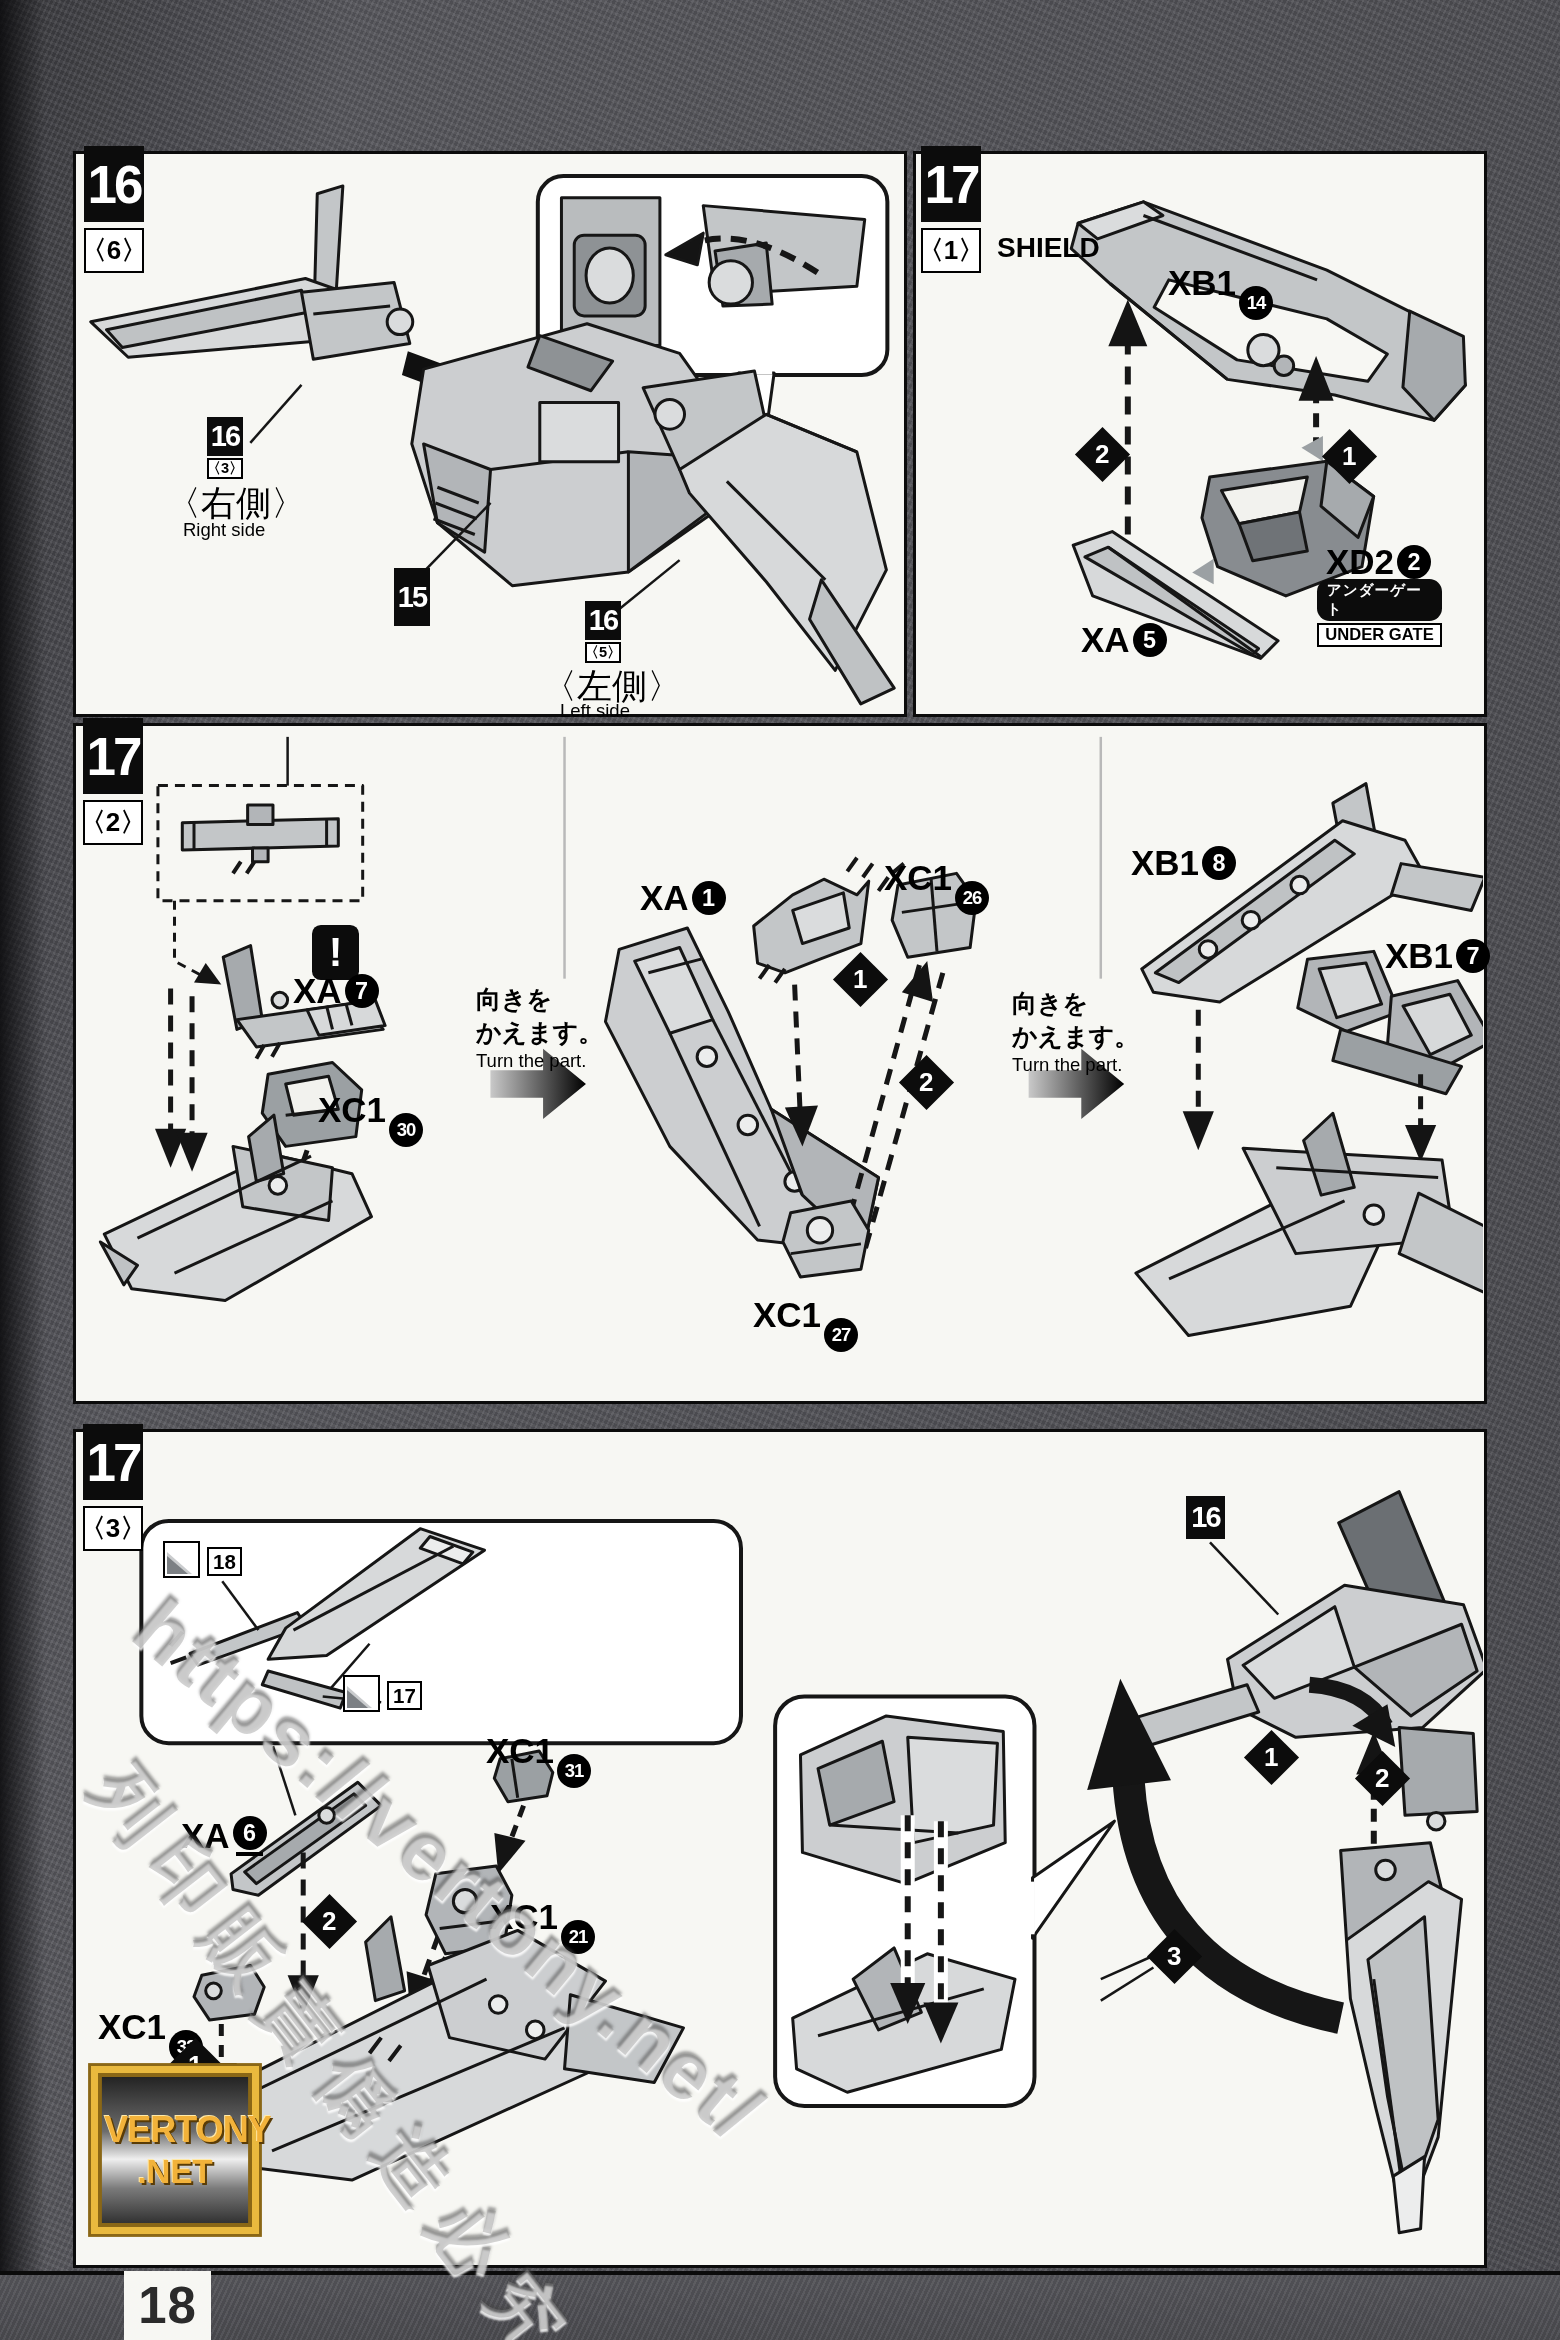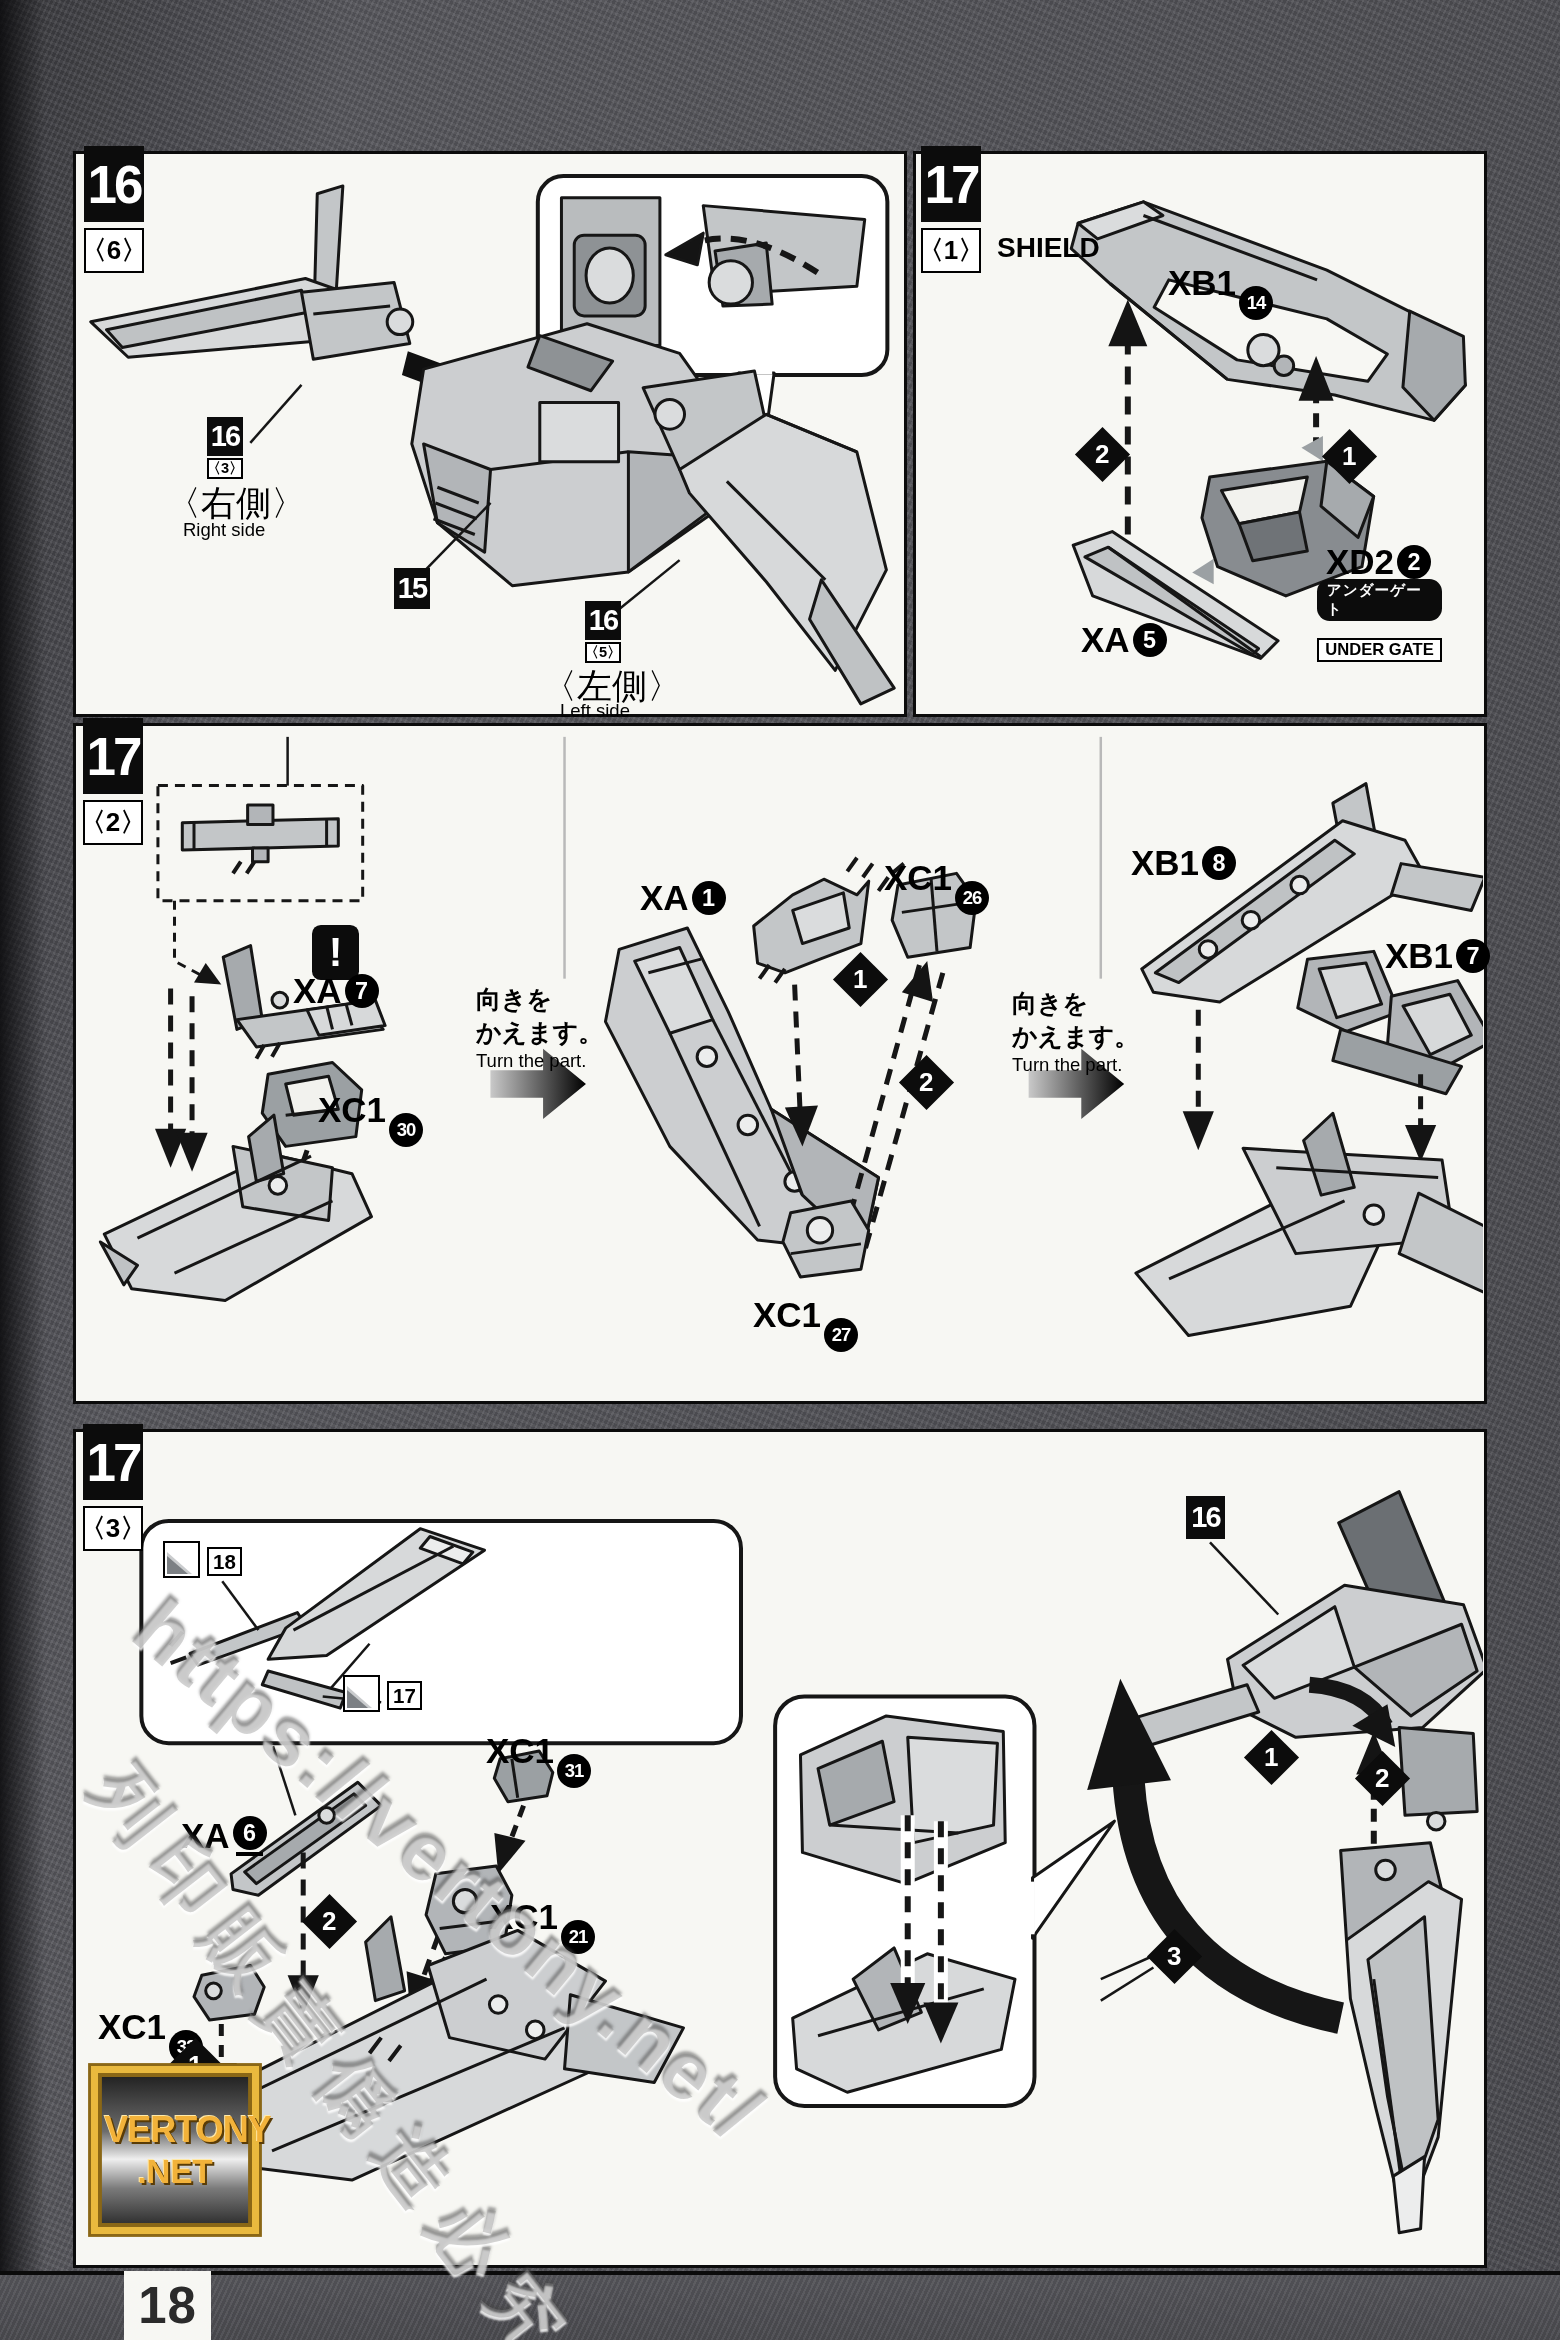--- a/index.html
+++ b/index.html
@@ -22,21 +22,21 @@
   .circ{display:inline-flex;align-items:center;justify-content:center;background:#000;color:#fff;border-radius:50%;width:34px;height:34px;font-size:23.4px;font-weight:700;margin-left:2.9px;flex:none;}
   .circ.two{font-size:18.5px;letter-spacing:-1px;margin-top:40px;}
   .circwrap-u{display:inline-flex;flex-direction:column;align-items:center;margin-left:2.9px;}
   .circwrap-u .circ{margin-left:0;}
   .circwrap-u::after{content:"";width:27px;height:3.9px;background:#000;margin-top:2px;}
   .diamond{position:absolute;width:39px;height:39px;background:#0c0c0c;display:flex;align-items:center;justify-content:center;transform:rotate(45deg);z-index:30;}
   .diamond>span{transform:rotate(-45deg);color:#fff;font-weight:700;font-size:26px;}
   .title-jp{position:absolute;font-weight:700;font-size:36px;color:#000;white-space:nowrap;z-index:30;}
   .title-en{position:absolute;font-weight:700;font-size:28px;color:#000;white-space:nowrap;z-index:30;}
   .warn{position:absolute;background:#0c0c0c;border-radius:8.8px;color:#fff;font-weight:800;display:flex;align-items:center;justify-content:center;font-size:41px;z-index:30;}
-  .badge{position:absolute;z-index:30;display:flex;flex-direction:column;align-items:stretch;gap:17px;}
+  .badge{position:absolute;z-index:30;display:flex;flex-direction:column;align-items:stretch;gap:2px;}
   .badge-pill{background:#0c0c0c;color:#fff;border-radius:12.7px;font-weight:700;font-size:14.6px;display:flex;align-items:center;justify-content:center;padding:2px 9.8px;letter-spacing:1px;}
   .badge-box{background:#fff;border:2px solid #000;color:#000;font-weight:700;font-size:16.6px;display:flex;align-items:center;justify-content:center;padding:0 5.9px;}
   .turn{position:absolute;z-index:30;}
   .turn-jp{font-weight:700;font-size:25px;line-height:1.3;color:#000;white-space:pre-line;}
   .turn-en{font-weight:400;font-size:18.5px;color:#000;margin-top:2px;}
   .sticker{position:absolute;width:37px;height:37px;background:#fff;border:2.9px solid #000;box-sizing:border-box;z-index:30;}
   .sticker::after{content:"";position:absolute;left:2px;bottom:2px;border-left:21.5px solid #7c8084;border-top:18.5px solid transparent;}
   .sticker::before{content:"";position:absolute;left:2px;bottom:2px;border-left:25px solid #caccce;border-top:22.4px solid transparent;}
   .wm{position:absolute;font-weight:700;color:rgba(140,140,140,.38);
      text-shadow:2px 2px 2px rgba(255,255,255,.85),-2px -2px 2.9px rgba(70,70,70,.5);
@@ -122,21 +122,21 @@
       <span>〈6〉</span>
     </div>
   <div class="refbox" style="left:207px;top:417px;width:36px;height:39px;">
       <span>16</span>
     </div>
   <div class="refsub" style="left:207px;top:458px;width:36px;height:20.5px;">
       <span>〈3〉</span>
     </div>
   <div class="sidelabel-jp" style="left:166px;top:480px;">〈右側〉</div>
   <div class="sidelabel-en" style="left:183px;top:519px;">Right side</div>
-  <div class="refbox" style="left:394px;top:568px;width:36px;height:41px;">
+  <div class="refbox" style="left:394px;top:568px;width:36px;height:58px;">
       <span>15</span>
     </div>
   <div class="refbox" style="left:585px;top:601px;width:36px;height:39px;">
       <span>16</span>
     </div>
   <div class="refsub" style="left:585px;top:642px;width:36px;height:20.5px;">
       <span>〈5〉</span>
     </div>
   <div class="sidelabel-jp" style="left:542px;top:663px;">〈左側〉</div>
   <div class="sidelabel-en" style="left:560px;top:700px;">Left side</div>

